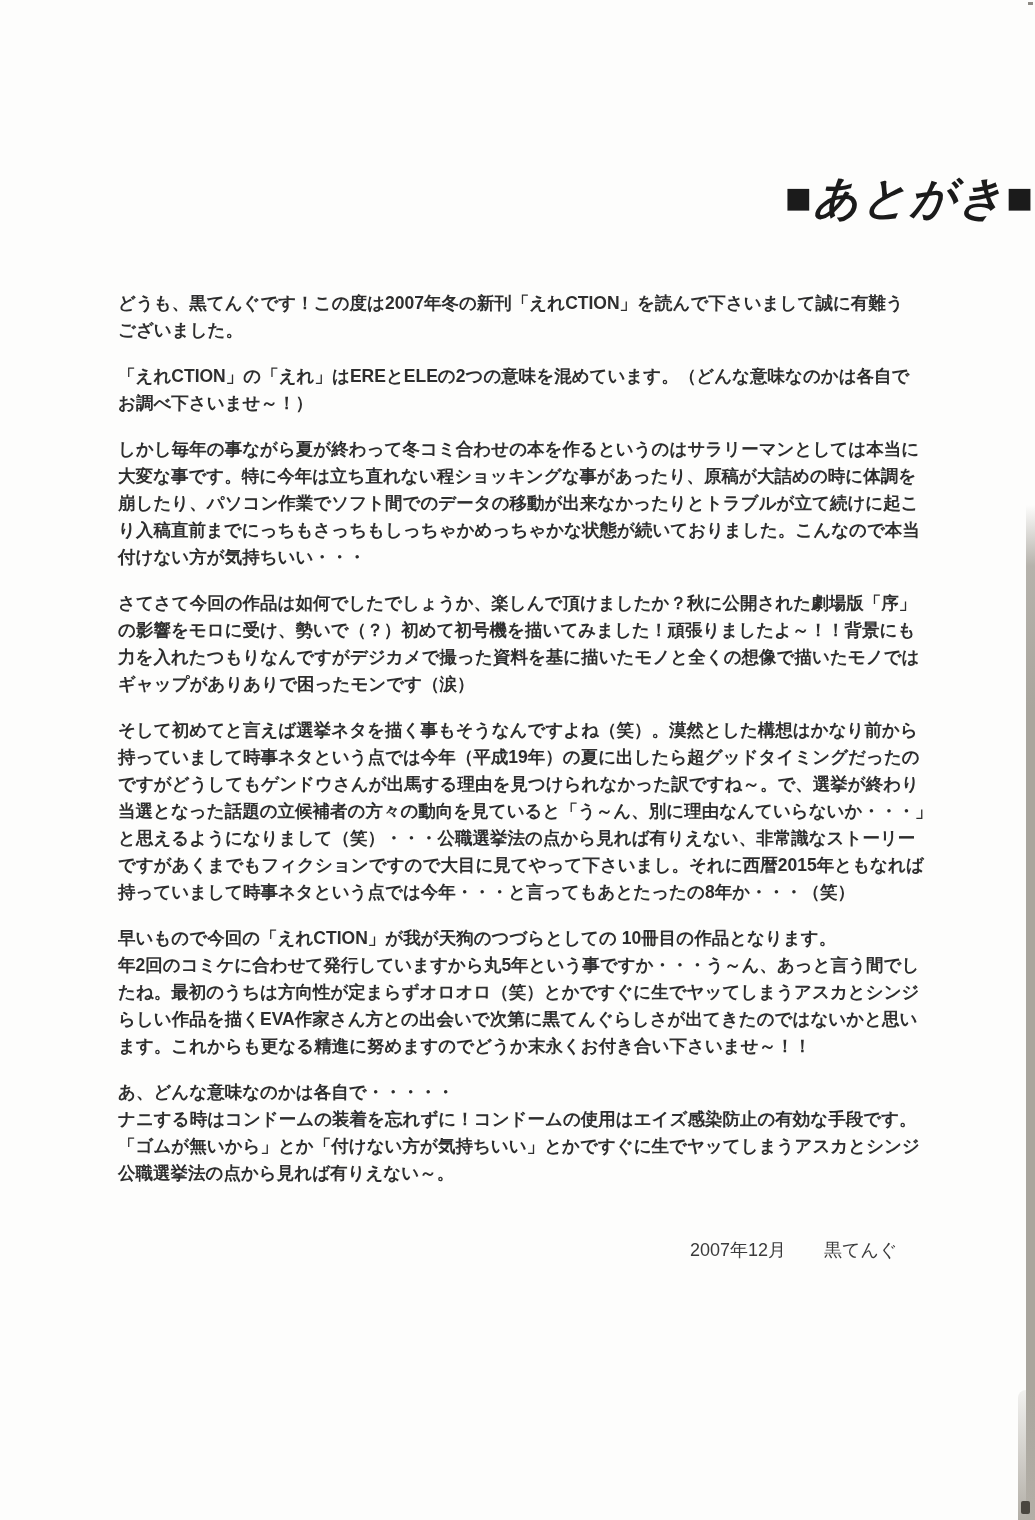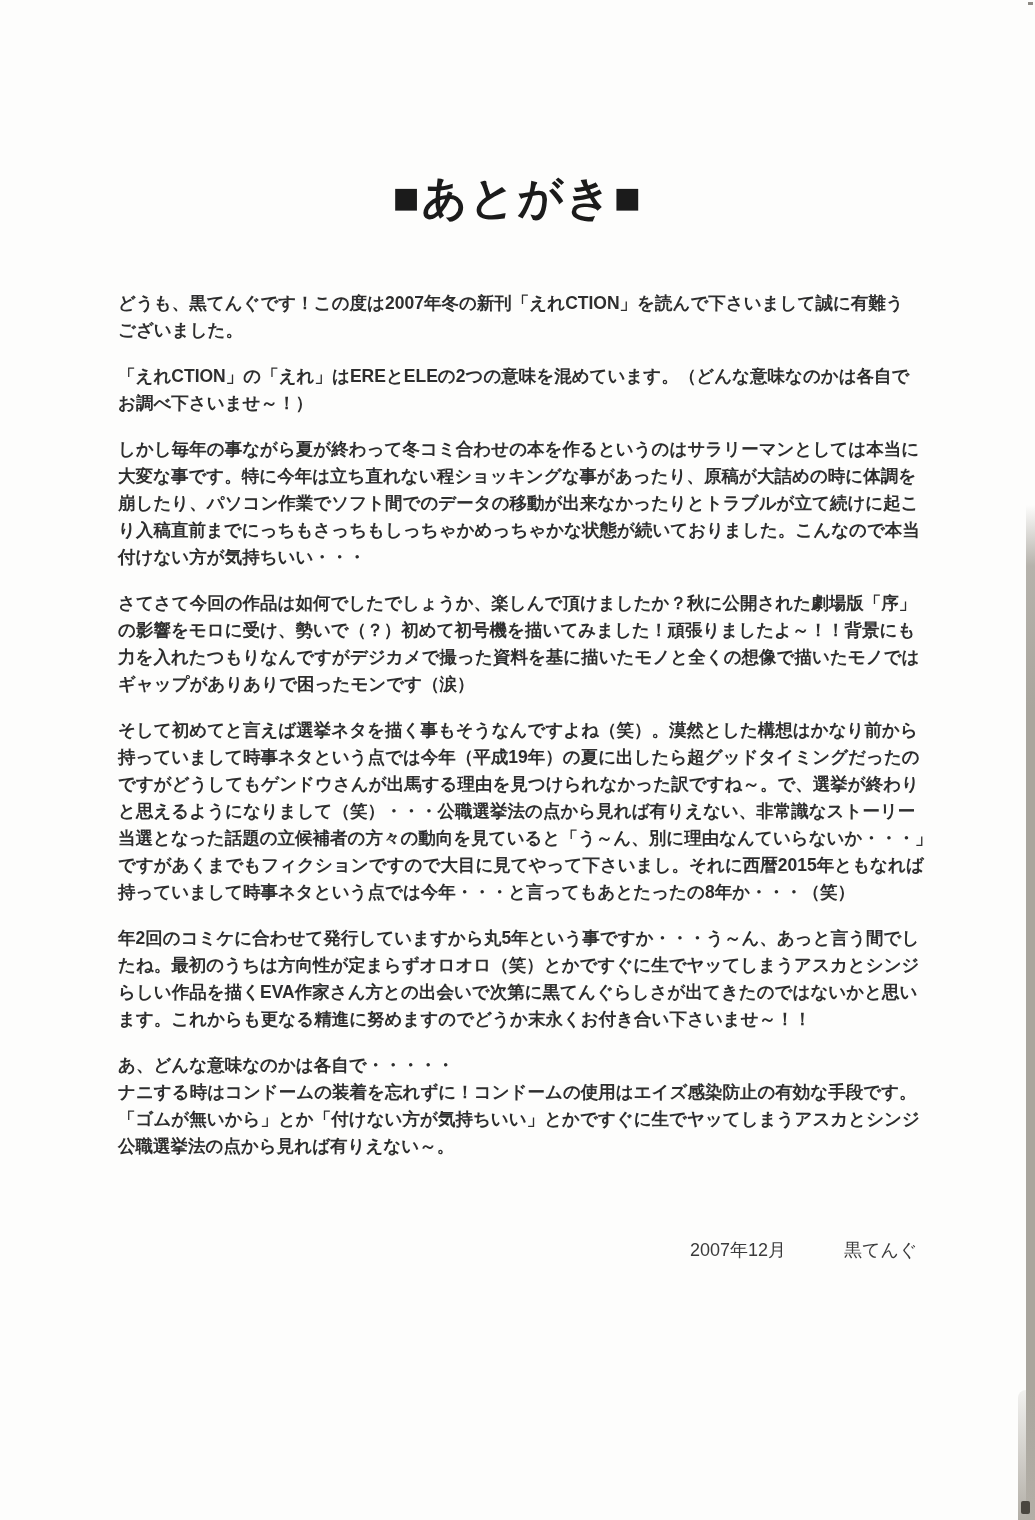--- a/index.html
+++ b/index.html
@@ -10,47 +10,48 @@
     background: #fdfdfc;
     overflow: hidden;
     font-family: "Liberation Sans", sans-serif;
     color: #2e2e2e;
   }
   .page-title {
     position: absolute;
     top: 168px;
     left: 0;
     width: 100%;
-    text-align: center;
+    text-align: right;
     font-size: 45px;
     font-weight: 600;
     letter-spacing: 2px;
     color: #1b1b1b;
     margin: 0;
+    font-style: italic;
   }
   .body-text {
     position: absolute;
     top: 290px;
     left: 118px;
     width: 860px;
     font-size: 17.5px;
     line-height: 27px;
     font-weight: bold;
   }
   .paragraph { margin: 0 0 19px 0; }
   .paragraph .line { white-space: nowrap; }
   .signature {
     position: absolute;
     top: 1238px;
     left: 690px;
     font-size: 18px;
     color: #3a3a3a;
     white-space: nowrap;
   }
-  .signature .sig-date { margin-right: 58px; }
+  .signature .sig-date { margin-right: 38px; }
   
   .scan-strip-right {
     position: absolute;
     right: 0;
     top: 505px;
     bottom: 0;
     width: 9px;
     background: linear-gradient(to bottom,
       rgba(169,165,157,0) 0%,
       rgba(169,165,157,0.85) 6%,
@@ -110,26 +111,27 @@
     <div class="paragraph">
         <div class="line">さてさて今回の作品は如何でしたでしょうか、楽しんで頂けましたか？秋に公開された劇場版「序」</div>
         <div class="line">の影響をモロに受け、勢いで（？）初めて初号機を描いてみました！頑張りましたよ～！！背景にも</div>
         <div class="line">力を入れたつもりなんですがデジカメで撮った資料を基に描いたモノと全くの想像で描いたモノでは</div>
         <div class="line">ギャップがありありで困ったモンです（涙）</div>
       </div>
     <div class="paragraph">
         <div class="line">そして初めてと言えば選挙ネタを描く事もそうなんですよね（笑）。漠然とした構想はかなり前から</div>
         <div class="line">持っていまして時事ネタという点では今年（平成19年）の夏に出したら超グッドタイミングだったの</div>
         <div class="line">ですがどうしてもゲンドウさんが出馬する理由を見つけられなかった訳ですね～。で、選挙が終わり</div>
+        <div class="line">当選となった話題の立候補者の方々の動向を見ていると「う～ん、別に理由なんていらないか・・・」</div>
         <div class="line">と思えるようになりまして（笑）・・・公職選挙法の点から見れば有りえない、非常識なストーリー</div>
-        <div class="line">当選となった話題の立候補者の方々の動向を見ていると「う～ん、別に理由なんていらないか・・・」</div>
         <div class="line">ですがあくまでもフィクションですので大目に見てやって下さいまし。それに西暦2015年ともなれば</div>
         <div class="line">持っていまして時事ネタという点では今年・・・と言ってもあとたったの8年か・・・（笑）</div>
       </div>
     <div class="paragraph">
+        <div class="line">早いもので今回の「えれCTION」が我が天狗のつづらとしての 10冊目の作品となります。</div>
         <div class="line">年2回のコミケに合わせて発行していますから丸5年という事ですか・・・う～ん、あっと言う間でし</div>
         <div class="line">たね。最初のうちは方向性が定まらずオロオロ（笑）とかですぐに生でヤッてしまうアスカとシンジ</div>
         <div class="line">らしい作品を描くEVA作家さん方との出会いで次第に黒てんぐらしさが出てきたのではないかと思い</div>
         <div class="line">ます。これからも更なる精進に努めますのでどうか末永くお付き合い下さいませ～！！</div>
       </div>
     <div class="paragraph">
         <div class="line">あ、どんな意味なのかは各自で・・・・・</div>
         <div class="line">ナニする時はコンドームの装着を忘れずに！コンドームの使用はエイズ感染防止の有効な手段です。</div>
         <div class="line">「ゴムが無いから」とか「付けない方が気持ちいい」とかですぐに生でヤッてしまうアスカとシンジ</div>
         <div class="line">公職選挙法の点から見れば有りえない～。</div>

